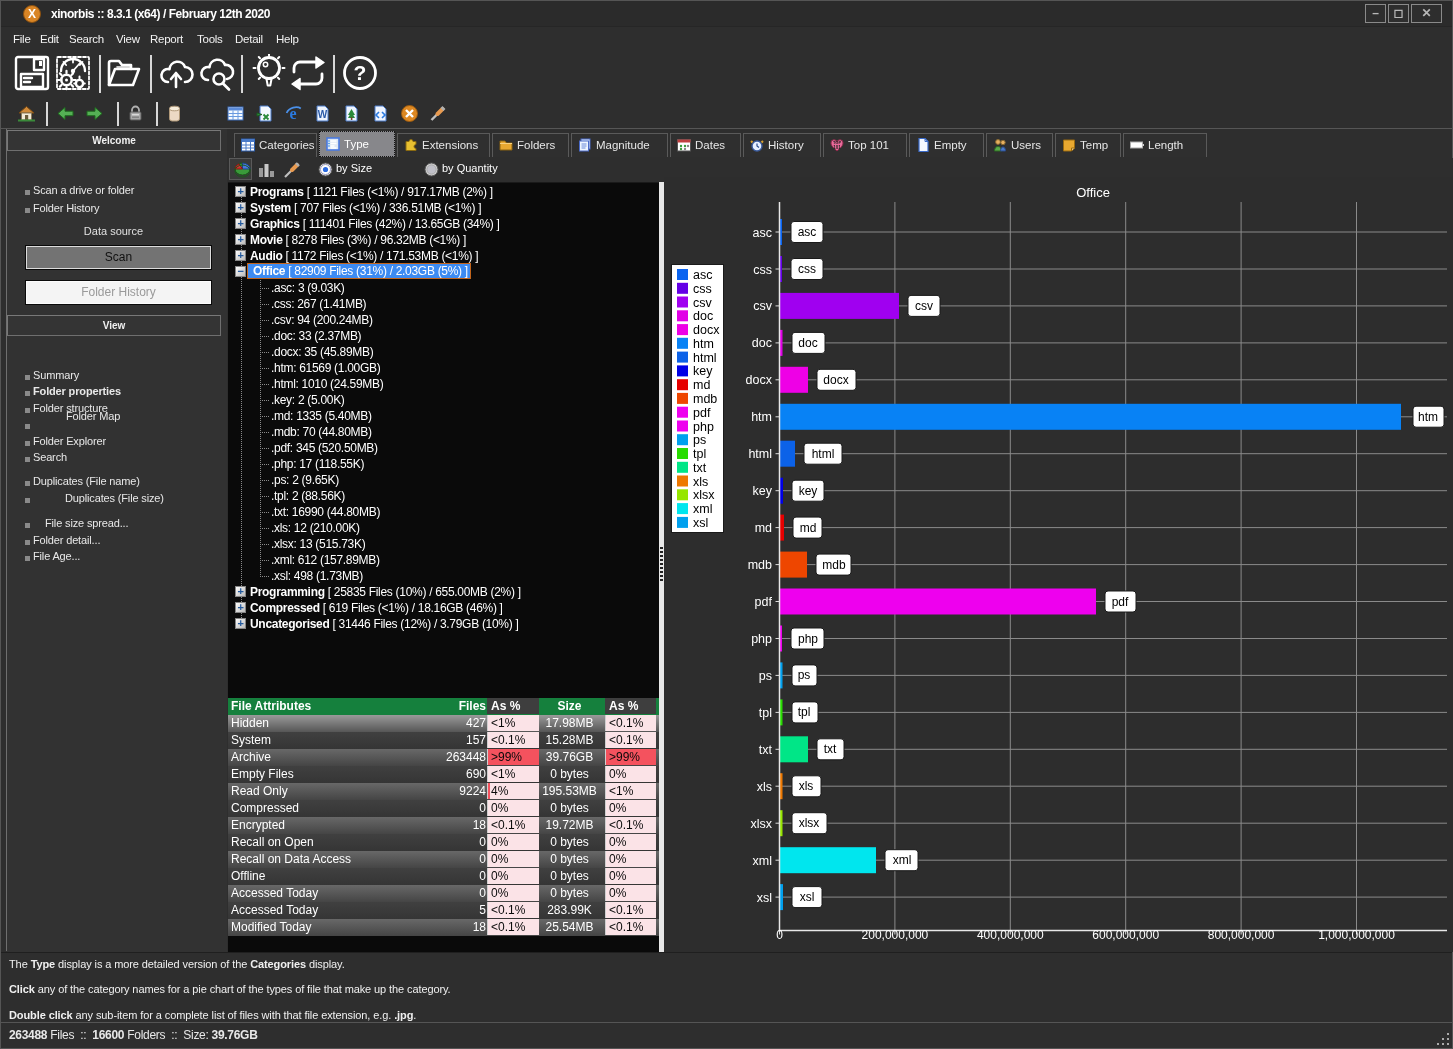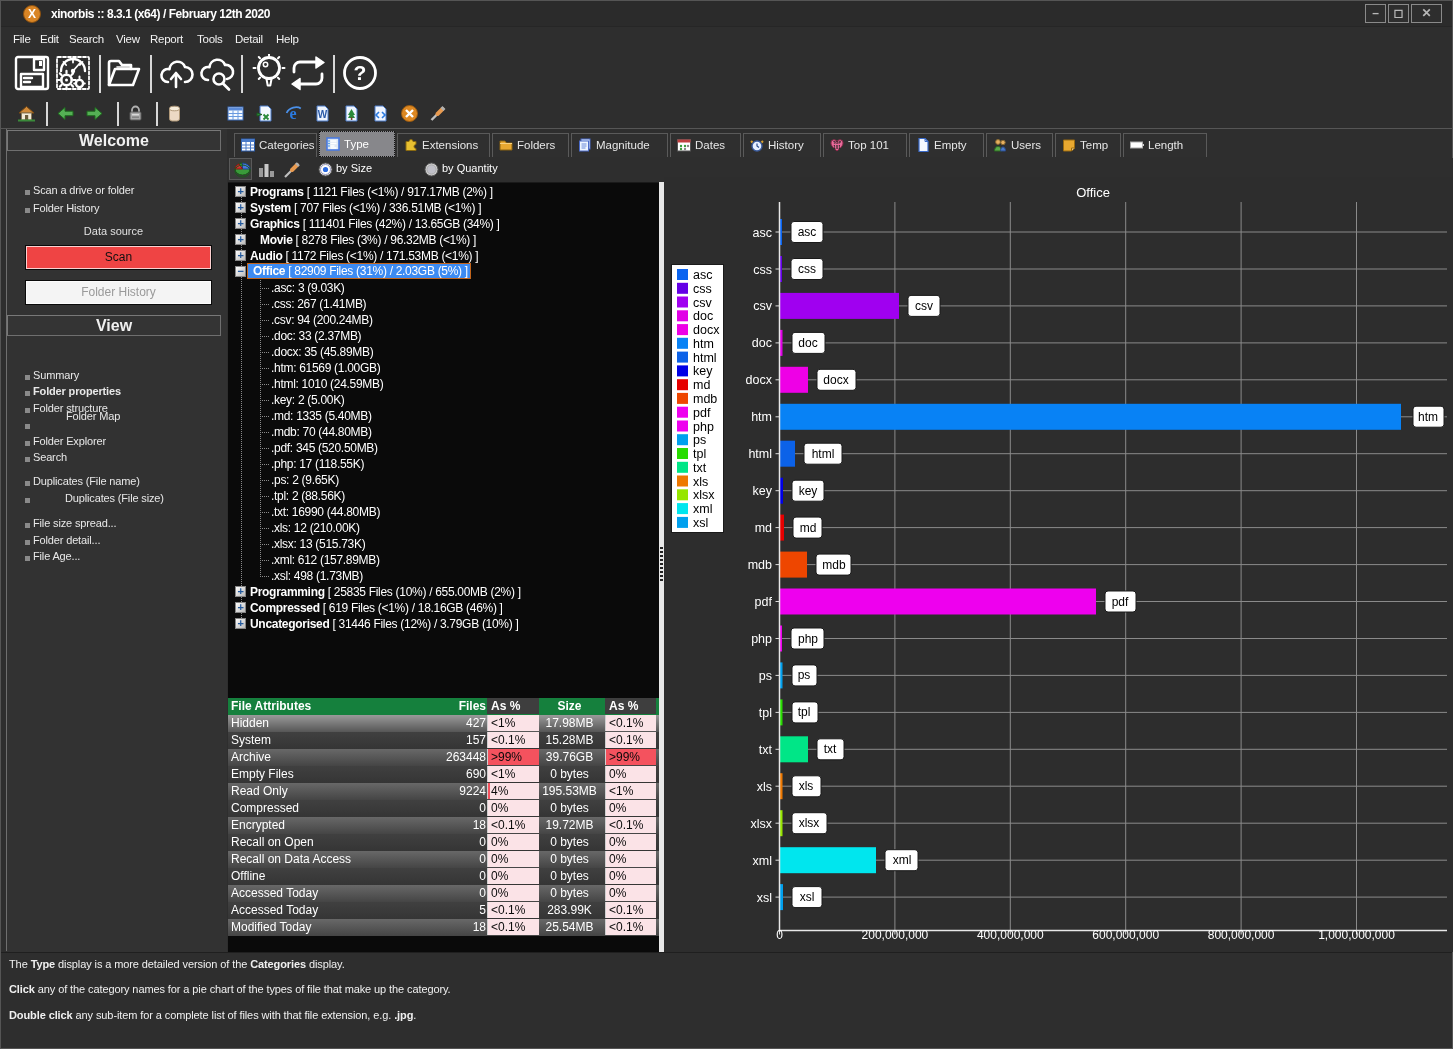--- a/index.html
+++ b/index.html
@@ -12,21 +12,21 @@
 
 #menu{left:0;top:27px;width:100%;height:21px;background:#2e2e2e}
 #menu span{position:absolute;top:5px;font-size:11.5px;color:#f2f2f2;letter-spacing:-0.25px}
 
 #tb1{left:0;top:48px;width:100%;height:50px;background:#2e2e2e}
 #tb2{left:0;top:98px;width:100%;height:30px;background:#2e2e2e;border-bottom:1px solid #565656}
 .sep1{position:absolute;top:6px;width:2px;height:38px;background:#d8d8d8}
 .sep2{position:absolute;top:3px;width:2px;height:24px;background:#d8d8d8}
 
 #side{left:0;top:128px;width:226px;height:823px;background:#323232;border-left:5px solid #2e2e2e}
-#side .hdr{position:absolute;left:1px;width:214px;height:21px;border:1px solid #6f6f6f;border-left-color:#787878;border-top-color:#787878;background:#343434;text-align:center;font-weight:bold;font-size:16px;color:#f0f0f0;line-height:20px}
+#side .hdr{position:absolute;left:1px;width:214px;height:21px;border:1px solid #6f6f6f;border-left-color:#787878;border-top-color:#787878;background:#343434;text-align:center;font-weight:bold;font-size:10px;color:#f0f0f0;line-height:20px}
 #side .item{position:absolute;left:27px;font-size:11px;color:#e8e8e8;white-space:nowrap;letter-spacing:-0.15px}
 #side .blt{position:absolute;left:19px;width:5px;height:5px;background:#8a8a8a}
 #side .ctr{position:absolute;left:0;width:215px;text-align:center;font-size:11px;color:#e0e0e0}
 .btn{position:absolute;left:19px;width:187px;height:25px;border:1px solid #0a0a0a;box-shadow:inset 0 0 0 1px rgba(255,255,255,0.75);text-align:center;font-size:12px;line-height:23px}
 
 .tab{position:absolute;top:132px;height:24px;background:#2f2f2f;border:1px solid #5a5a5a;border-bottom:none;color:#e6e6e6;font-size:11.5px;line-height:22px;white-space:nowrap;overflow:hidden}
 .tab .ic{display:inline-block;vertical-align:-3px;margin:0 4px 0 6px}
 #tabsel{background:#87878b;border:1px dotted #161616;color:#fff;top:130px;height:26px;z-index:3;line-height:24px}
 
 #subbar{left:227px;top:157px;width:1226px;height:23px;background:#2e2e2e}
@@ -195,41 +195,41 @@
 <div class="sep2" style="left:155px"></div>
 </div>
 <div id="side" class="abs">
 <div style="position:absolute;left:0;top:0;width:1px;height:822px;background:#6f6f6f"></div>
 <div class="hdr" style="top:1px">Welcome</div>
 <div class="blt" style="top:61px"></div>
       <div class="item" style="top:55px">Scan a drive or folder</div>
 <div class="blt" style="top:79px"></div>
       <div class="item" style="top:73px">Folder History</div>
 <div class="ctr" style="top:96px">Data source</div>
-<div class="btn" style="top:116px;background:#ef4444;color:#111">Scan</div>
+<div class="btn" style="top:116px;background:#737373;color:#111">Scan</div>
 <div class="btn" style="top:151px;background:#f4f4f4;color:#9a9a9a">Folder History</div>
 <div class="hdr" style="top:186px">View</div>
 <div class="blt" style="top:246px"></div>
       <div class="item" style="top:240px;">Summary</div>
 <div class="blt" style="top:262px"></div>
       <div class="item" style="top:256px;font-weight:bold;">Folder properties</div>
 <div class="blt" style="top:279px"></div>
       <div class="item" style="top:273px;">Folder structure</div>
 <div class="blt" style="top:295px"></div>
       <div class="item" style="top:281px;padding-left:33px;">Folder Map</div>
 <div class="blt" style="top:312px"></div>
       <div class="item" style="top:306px;">Folder Explorer</div>
 <div class="blt" style="top:328px"></div>
       <div class="item" style="top:322px;">Search</div>
 <div class="blt" style="top:352px"></div>
       <div class="item" style="top:346px;">Duplicates (File name)</div>
 <div class="blt" style="top:369px"></div>
       <div class="item" style="top:363px;margin-left:32px;">Duplicates (File size)</div>
 <div class="blt" style="top:394px"></div>
-      <div class="item" style="top:388px;">File size spread...</div>
+      <div class="item" style="top:388px;margin-left:12px;">File size spread...</div>
 <div class="blt" style="top:411px"></div>
       <div class="item" style="top:405px;">Folder detail...</div>
 <div class="blt" style="top:427px"></div>
       <div class="item" style="top:421px;">File Age...</div>
 </div>
 <div class="abs tab" style="left:233px;width:83px"><span class="ic"><svg width="14" height="14" viewBox="0 0 14 14">
           <rect x="0.5" y="1" width="13" height="12" fill="#fff" stroke="#2a5aa8"></rect>
           <rect x="0.5" y="1" width="13" height="3" fill="#4a7ac8"></rect>
           <path d="M0.5 7h13M0.5 10h13M5 4v9M9.5 4v9" stroke="#4a7ac8" stroke-width="1"></path>
         </svg></span>Categories</div>
@@ -337,21 +337,21 @@
 <div style="position:absolute;left:32px;top:297px;width:10px;height:1px;background-image:repeating-linear-gradient(to right,#8a8a8a 0 1px,transparent 1px 2px)"></div>
 <div style="position:absolute;left:32px;top:313px;width:10px;height:1px;background-image:repeating-linear-gradient(to right,#8a8a8a 0 1px,transparent 1px 2px)"></div>
 <div style="position:absolute;left:32px;top:329px;width:10px;height:1px;background-image:repeating-linear-gradient(to right,#8a8a8a 0 1px,transparent 1px 2px)"></div>
 <div style="position:absolute;left:32px;top:345px;width:10px;height:1px;background-image:repeating-linear-gradient(to right,#8a8a8a 0 1px,transparent 1px 2px)"></div>
 <div style="position:absolute;left:32px;top:361px;width:10px;height:1px;background-image:repeating-linear-gradient(to right,#8a8a8a 0 1px,transparent 1px 2px)"></div>
 <div style="position:absolute;left:32px;top:377px;width:10px;height:1px;background-image:repeating-linear-gradient(to right,#8a8a8a 0 1px,transparent 1px 2px)"></div>
 <div style="position:absolute;left:32px;top:393px;width:10px;height:1px;background-image:repeating-linear-gradient(to right,#8a8a8a 0 1px,transparent 1px 2px)"></div>
 <div class="trow" style="top:1px;width:100%"><span class="pbox">+</span><span style="margin-left:22px" class="tname">Programs</span> [ 1121 Files (&lt;1%) / 917.17MB (2%) ]</div>
 <div class="trow" style="top:17px;width:100%"><span class="pbox">+</span><span style="margin-left:22px" class="tname">System</span> [ 707 Files (&lt;1%) / 336.51MB (&lt;1%) ]</div>
 <div class="trow" style="top:33px;width:100%"><span class="pbox">+</span><span style="margin-left:22px" class="tname">Graphics</span> [ 111401 Files (42%) / 13.65GB (34%) ]</div>
-<div class="trow" style="top:49px;width:100%"><span class="pbox">+</span><span style="margin-left:32px" class="tname">Movie</span> [ 8278 Files (3%) / 96.32MB (&lt;1%) ]</div>
+<div class="trow" style="top:49px;width:100%"><span class="pbox">+</span><span style="margin-left:22px" class="tname">Movie</span> [ 8278 Files (3%) / 96.32MB (&lt;1%) ]</div>
 <div class="trow" style="top:65px;width:100%"><span class="pbox">+</span><span style="margin-left:22px" class="tname">Audio</span> [ 1172 Files (&lt;1%) / 171.53MB (&lt;1%) ]</div>
 <div class="trow" style="top:81px;width:100%">
         <span class="pbox">−</span>
         <span class="sel"><span class="tname" style="margin-left:3px">Office</span> [ 82909 Files (31%) / 2.03GB (5%) ]</span>
       </div>
 <div class="trow" style="top:97px;left:43px">.asc: 3 (9.03K)</div>
 <div class="trow" style="top:113px;left:43px">.css: 267 (1.41MB)</div>
 <div class="trow" style="top:129px;left:43px">.csv: 94 (200.24MB)</div>
 <div class="trow" style="top:145px;left:43px">.doc: 33 (2.37MB)</div>
 <div class="trow" style="top:161px;left:43px">.docx: 35 (45.89MB)</div>
@@ -649,12 +649,25 @@
         <rect x="13" y="326.1" width="11" height="11" fill="#00e6ee"></rect>
         <text x="29" y="336.1" font-size="12.5" fill="#000">xml</text>
         <rect x="13" y="339.9" width="11" height="11" fill="#00a0ee"></rect>
         <text x="29" y="349.9" font-size="12.5" fill="#000">xsl</text>
       </svg></div>
 <div id="help" class="abs">
 <div style="top:5px">The <b>Type</b> display is a more detailed version of the <b>Categories</b> display.</div>
 <div style="top:30px"><b>Click</b> any of the category names for a pie chart of the types of file that make up the category.</div>
 <div style="top:56px"><b>Double click</b> any sub-item for a complete list of files with that file extension, e.g. <b>.jpg</b>.</div>
 </div>
+<div id="status" class="abs">
+      <span class="abs" style="left:8px;top:5px"><b>263488</b> Files&nbsp; ::&nbsp; <b>16600</b> Folders&nbsp; ::&nbsp; Size: <b>39.76GB</b></span>
+<svg class="abs" style="right:1px;bottom:1px" width="15" height="15">
+        <g fill="#aaa">
+          <rect x="11" y="11" width="2" height="2"></rect>
+          <rect x="11" y="6" width="2" height="2"></rect>
+          <rect x="11" y="1" width="2" height="2"></rect>
+          <rect x="6" y="11" width="2" height="2"></rect>
+          <rect x="6" y="6" width="2" height="2"></rect>
+          <rect x="1" y="11" width="2" height="2"></rect>
+        </g>
+      </svg>
+</div>
 </div>
 </body></html>

